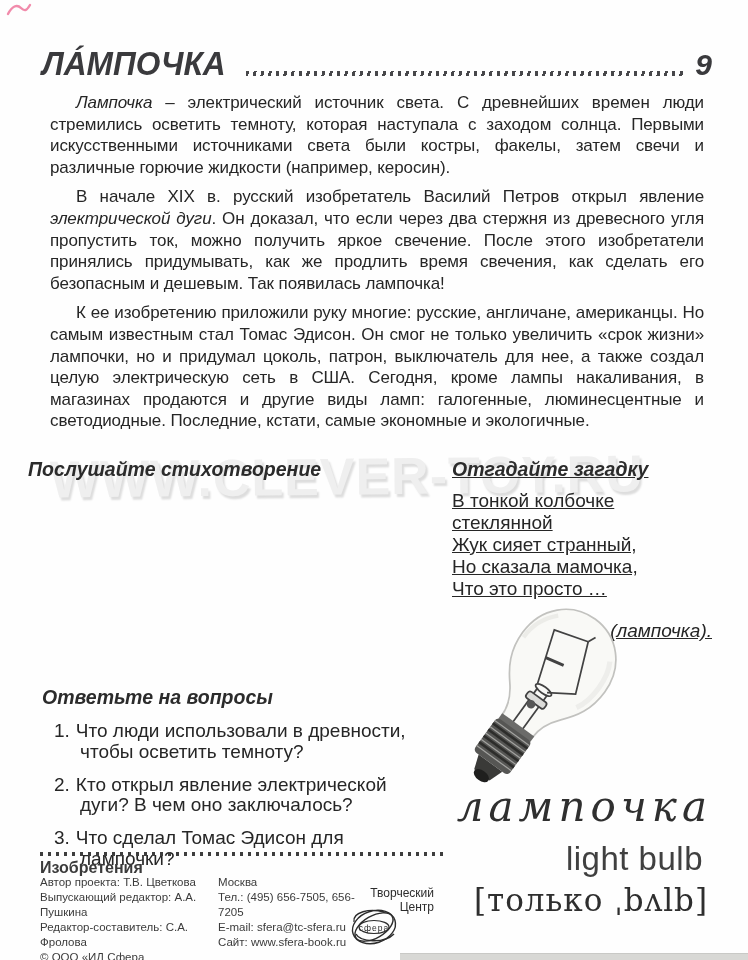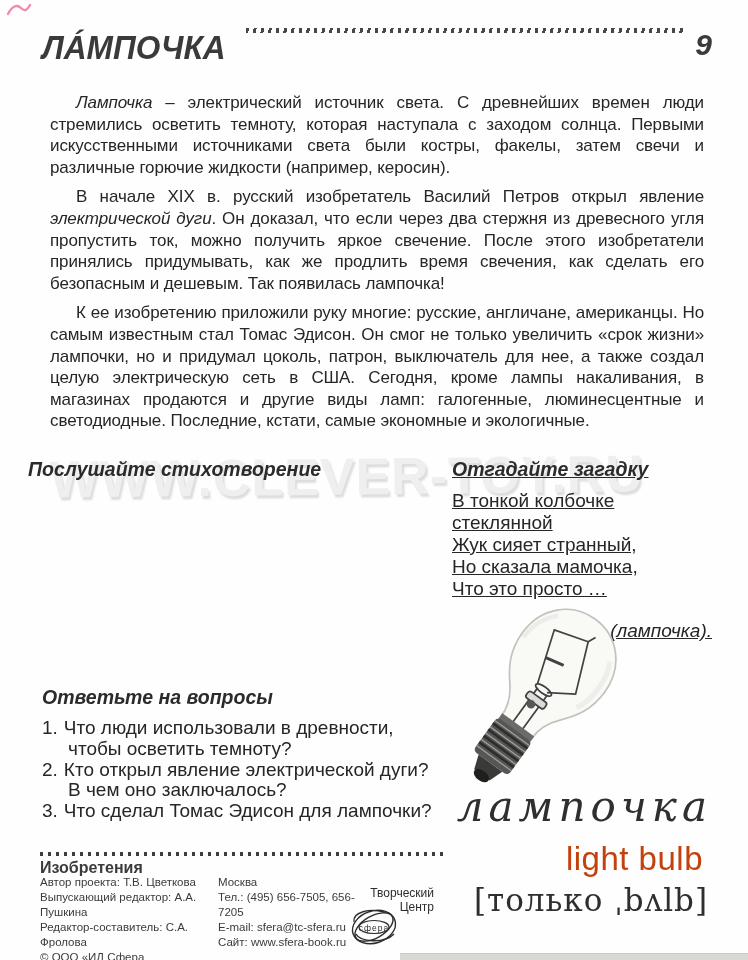--- a/index.html
+++ b/index.html
@@ -2,21 +2,21 @@
 <html><head>
 <meta charset="utf-8">
 <style>
   html,body{margin:0;padding:0;background:#9e9e9e;}
   .page{
     position:relative;width:748px;height:960px;background:#fefefe;
     margin:0 auto;overflow:hidden;
     font-family:"Liberation Sans",sans-serif;color:#262626;
   }
   
-  .title-row{position:absolute;left:42px;top:28px;width:670px;display:flex;align-items:flex-start;z-index:2;}
+  .title-row{position:absolute;left:42px;top:44px;width:670px;display:flex;align-items:flex-end;z-index:2;}
   .page-title{
     margin:0;font-size:34px;font-weight:bold;font-style:italic;color:#3a3a3d;
     letter-spacing:0;transform:scaleX(.93);transform-origin:left bottom;white-space:nowrap;
   }
   .dot-leader{
     flex:1;height:5px;margin:0 12px 7px 6px;
     background:repeating-linear-gradient(100deg,#47474a 0 3px,transparent 3px 7.5px);
   }
   .page-number{font-size:30px;font-weight:bold;font-style:italic;color:#3a3a3d;padding-bottom:1px;}
   
@@ -32,32 +32,32 @@
   .article em{font-style:italic;}
   
   .sec-heading{margin:0 0 9px 0;font-size:19.5px;font-weight:bold;font-style:italic;color:#2b2b2b;}
   
   .poem{position:absolute;left:28px;top:458px;width:400px;z-index:2;}
   .poem .lines{white-space:pre-line;font-size:19.5px;line-height:21.8px;}
   .riddle{position:absolute;left:452px;top:458px;width:260px;z-index:2;text-decoration:underline;}
   .riddle .lines{white-space:pre-line;font-size:19px;line-height:22px;}
   .riddle-answer{font-style:italic;text-align:right;font-size:19px;margin-top:20px;}
   .questions{position:absolute;left:42px;top:686px;width:400px;z-index:2;}
-  .q-item{margin:0;font-size:19px;line-height:20.8px;padding-left:26px;text-indent:-26px;}
+  .q-item{margin:12px;font-size:19px;line-height:20.8px;padding-left:26px;text-indent:-26px;}
   .q-num{margin-right:6px;}
   
   .bulb-wrap{position:absolute;left:436px;top:586px;width:210px;height:215px;z-index:2;}
   
   .vocab-ru{
     position:absolute;right:36px;top:782px;width:300px;text-align:right;z-index:3;
     font-family:"DejaVu Serif",serif;font-style:italic;font-size:42px;letter-spacing:5px;color:#2f2f2f;
   }
   .vocab-en{
     position:absolute;right:45px;top:840px;width:300px;text-align:right;z-index:3;
-    font-size:33px;color:#c2410c;letter-spacing:.5px;
+    font-size:33px;color:#404040;letter-spacing:.5px;
   }
   .vocab-ipa{
     position:absolute;right:40px;top:882px;width:300px;text-align:right;z-index:3;
     font-family:"DejaVu Serif",serif;font-size:31px;color:#2e2e2e;letter-spacing:1px;
   }
   
   .footer-rule{
     position:absolute;left:40px;top:852px;width:408px;height:4px;z-index:2;
     background:repeating-linear-gradient(90deg,#3d3d3d 0 3px,transparent 3px 8px);
   }

